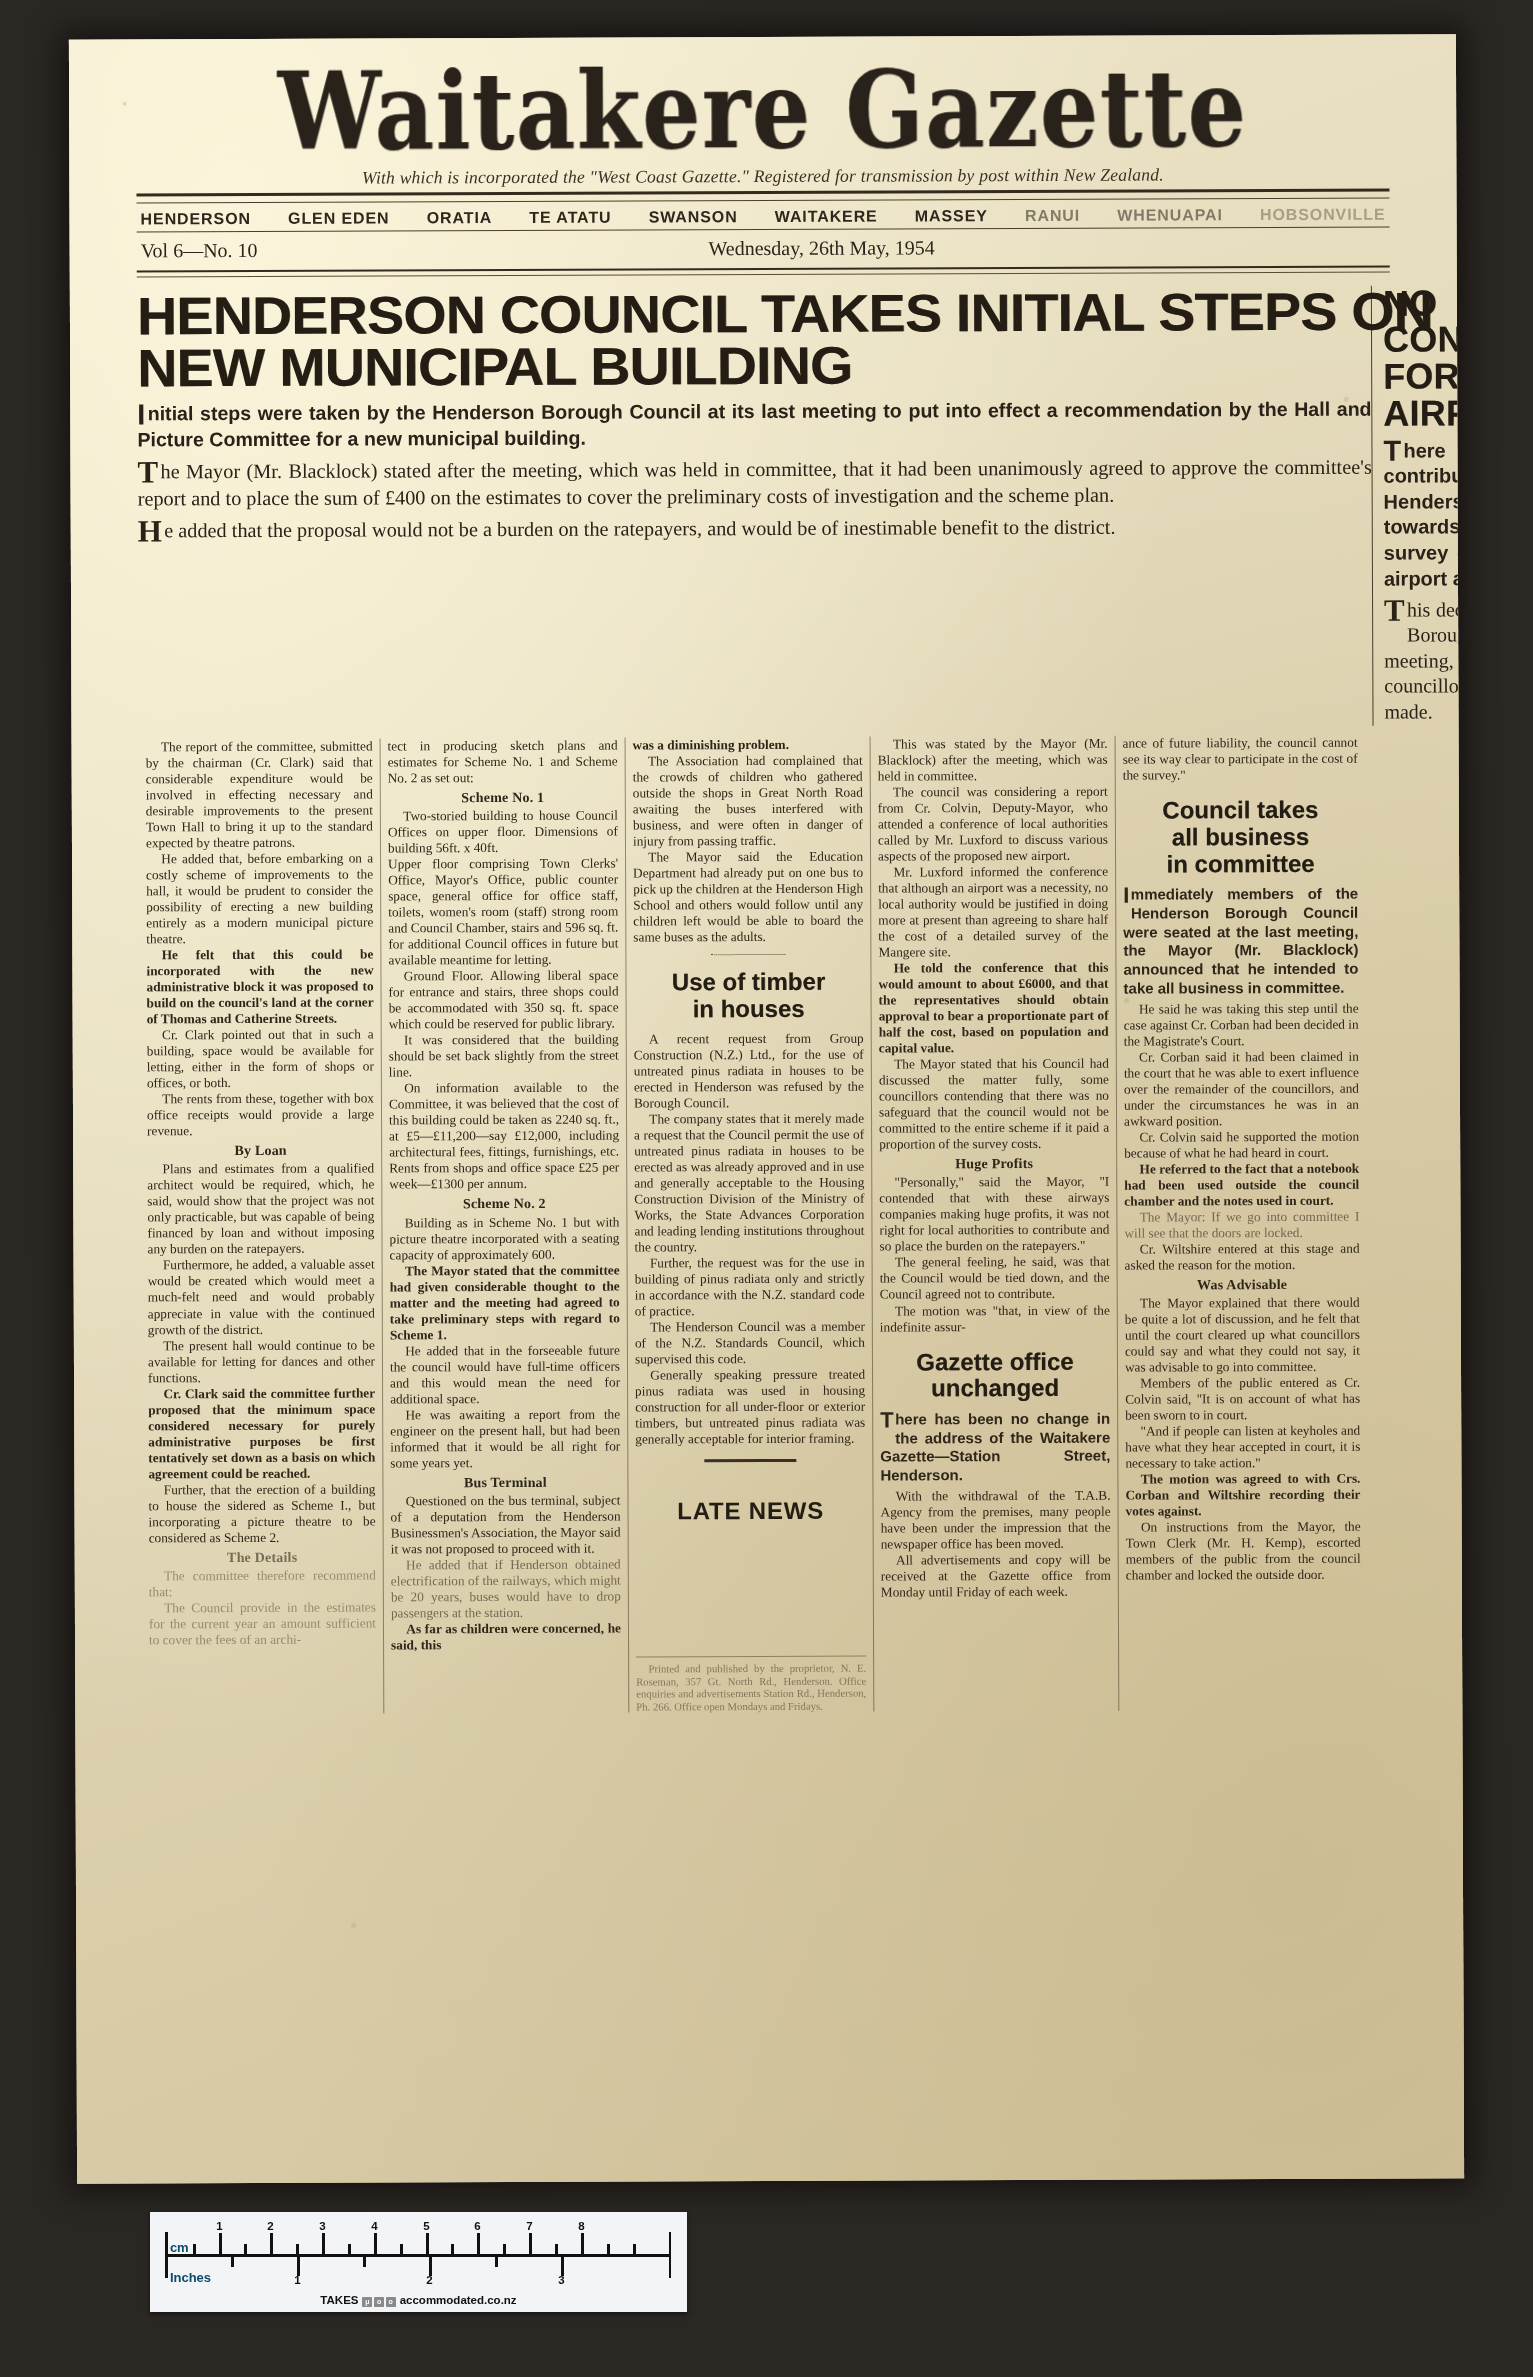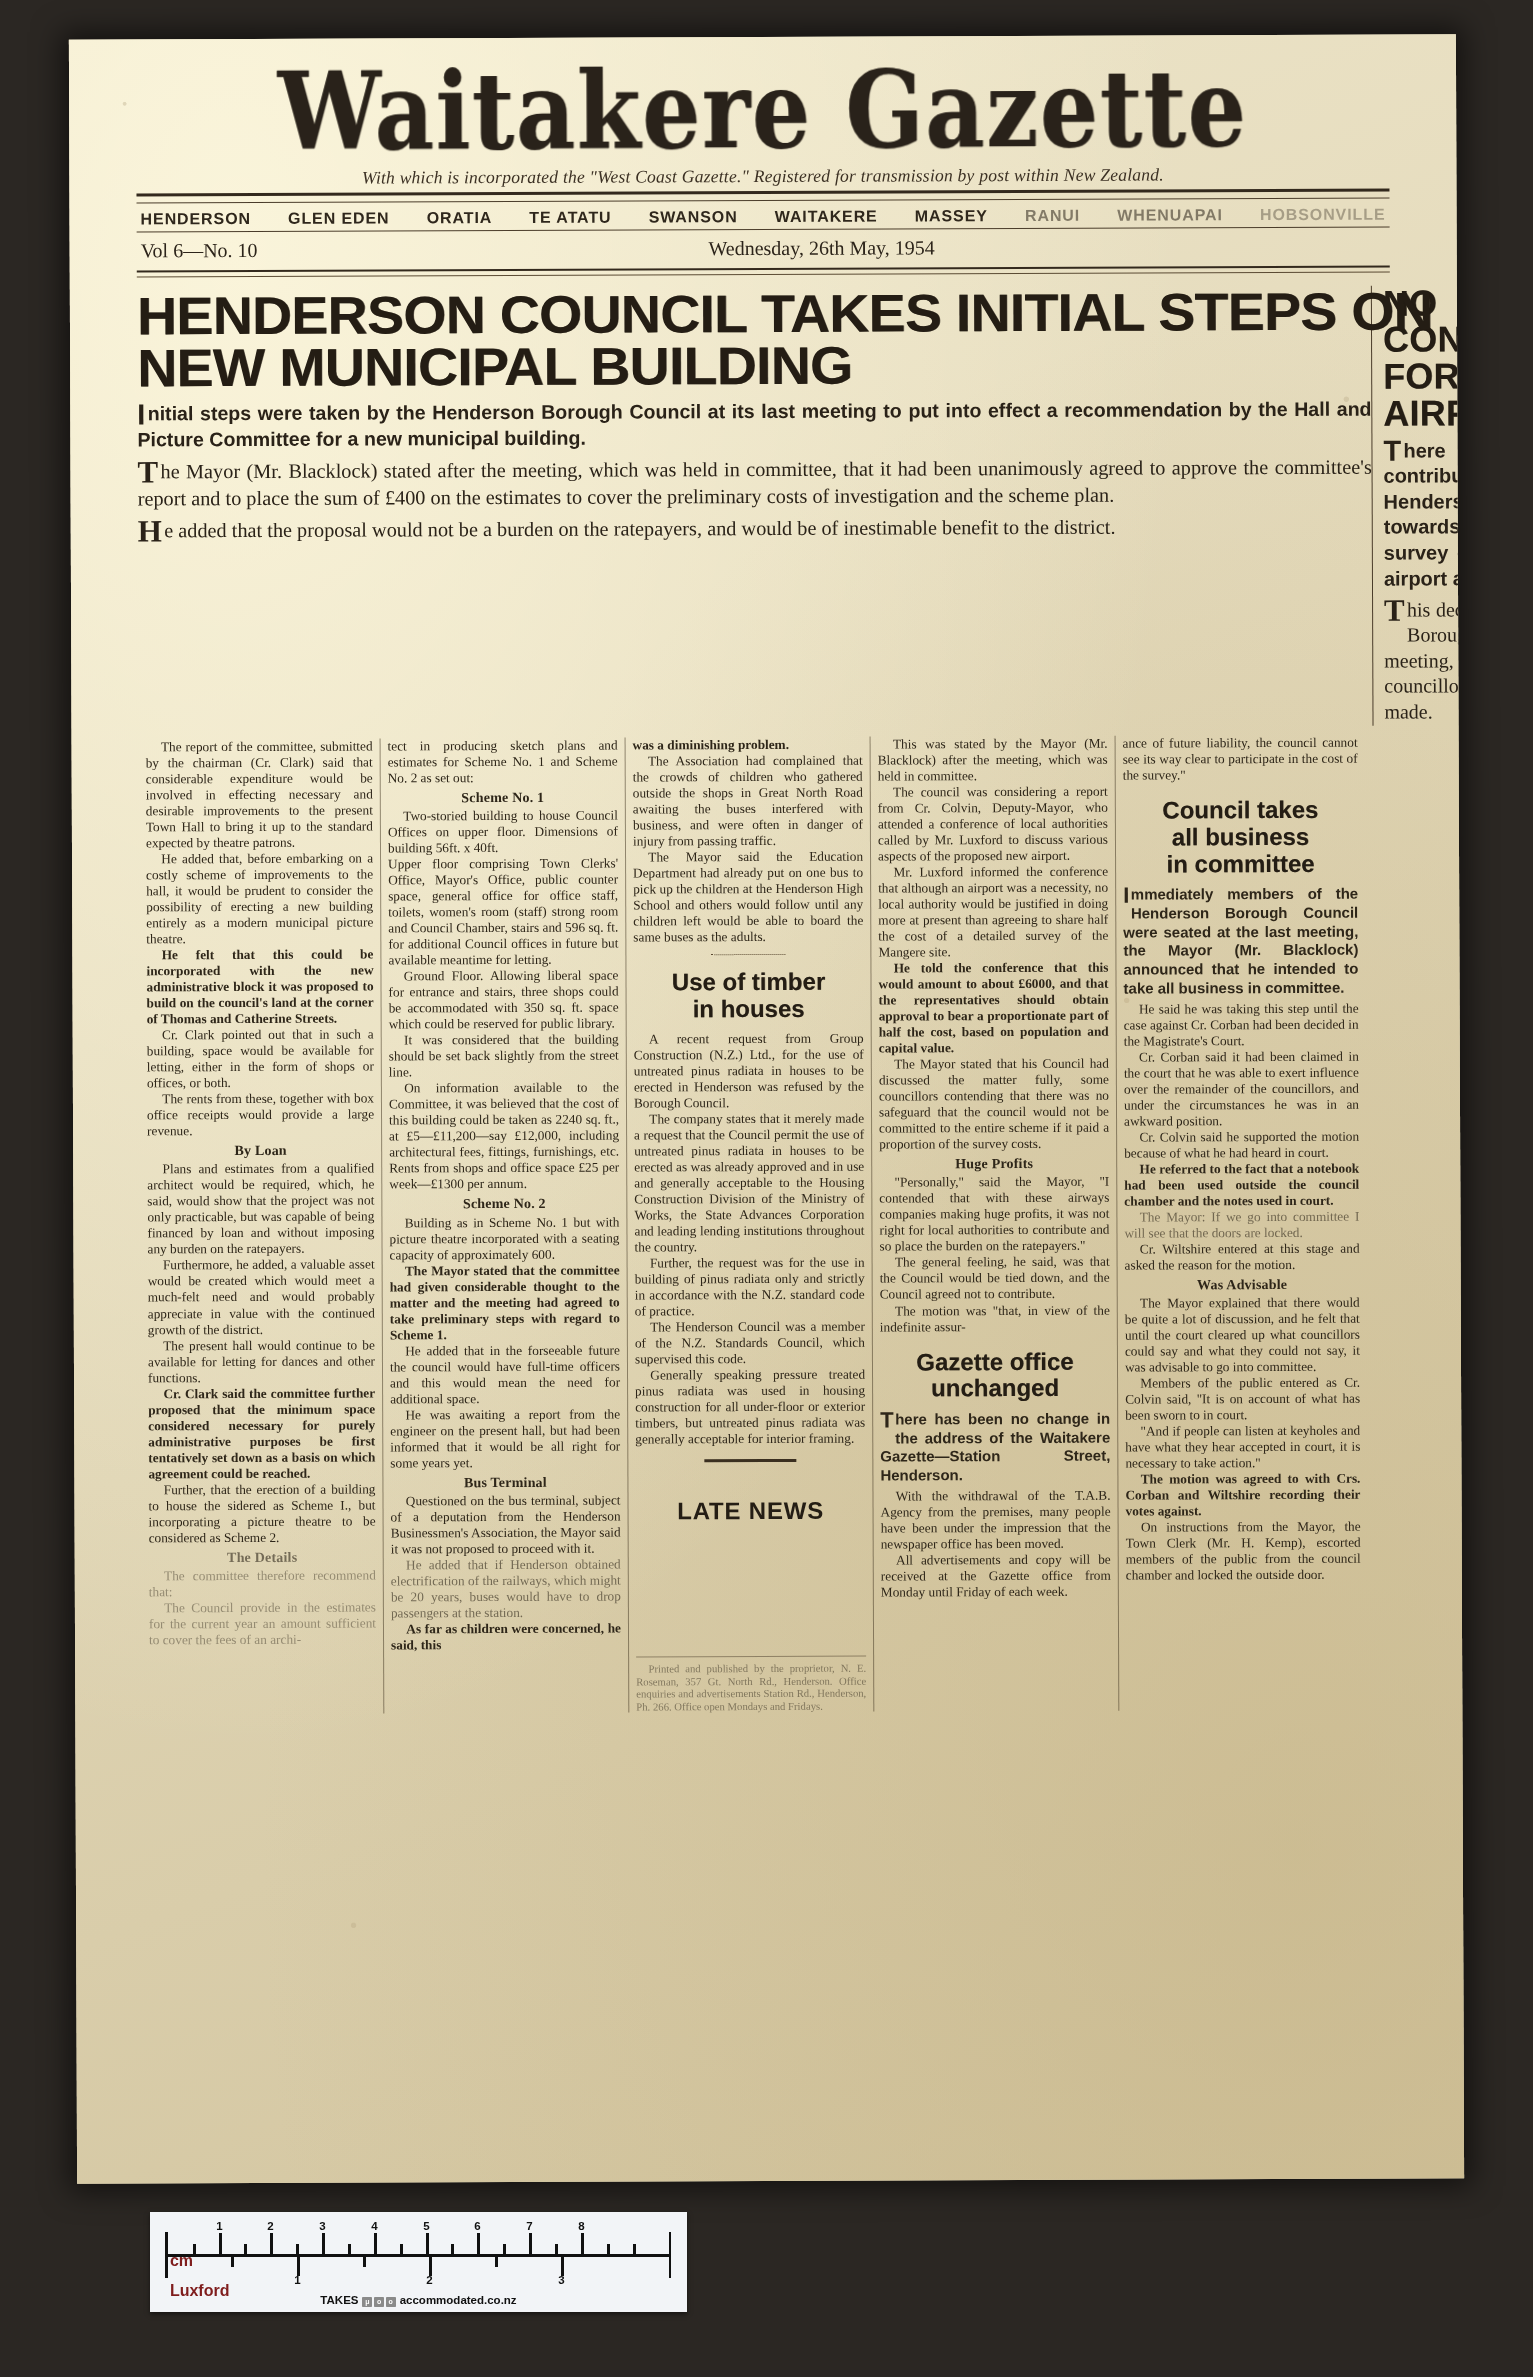--- a/index.html
+++ b/index.html
@@ -183,21 +183,21 @@
   #ruler{
     position:absolute;left:150px;top:2212px;
     width:537px;height:100px;background:#f2f4f7;
     box-shadow:0 1.5px 4.6px rgba(0,0,0,.5);
   }
   #ruler .scale{position:absolute;left:15.3px;top:18.4px;width:506px;height:48px;}
   #ruler .baseline{position:absolute;left:0;top:24px;width:100%;height:2.3px;background:#111;}
   #ruler .endcap{position:absolute;top:1.5px;width:2.3px;height:46px;background:#111;}
   #ruler .tick{position:absolute;width:2.3px;background:#111;}
   #ruler .tnum{position:absolute;font-family:"Liberation Sans",sans-serif;font-size:11.5px;font-weight:bold;color:#111;}
-  #ruler .lbl{position:absolute;font-family:"Liberation Sans",sans-serif;font-size:16px;font-weight:bold;color:#7f1d1d;margin-top:12px;}
+  #ruler .lbl{position:absolute;font-family:"Liberation Sans",sans-serif;font-size:13px;font-weight:bold;color:#0c4a6e;}
   #ruler .brand{
     position:absolute;left:0;right:0;bottom:5.4px;text-align:center;
     font-family:"Liberation Sans",sans-serif;font-size:11.5px;font-weight:bold;color:#111;
   }
   #ruler .brand .sq{
     display:inline-block;width:10px;height:10px;background:#8a8a8a;color:#fff;
     font-size:7px;line-height:10px;text-align:center;margin:0 0.8px;vertical-align:0.8px;border-radius:0.8px;
   }
   #ruler .brand .url{font-weight:bold;}
 </style>
@@ -407,21 +407,21 @@
     <div class="tick" style="left:396px;top:26px;height:20px;"></div>
     <div class="tick" style="left:66px;top:26px;height:10.7px;"></div>
     <div class="tick" style="left:198px;top:26px;height:10.7px;"></div>
     <div class="tick" style="left:330px;top:26px;height:10.7px;"></div>
 
     <div class="tnum" style="left:129px;top:44px;">1</div>
     <div class="tnum" style="left:261px;top:44px;">2</div>
     <div class="tnum" style="left:393px;top:44px;">3</div>
 
     <div class="lbl" style="left:4.6px;top:9.2px;">cm</div>
-    <div class="lbl" style="left:4.6px;top:40px;">Luxford</div>
+    <div class="lbl" style="left:4.6px;top:40px;">Inches</div>
   </div>
   <div class="brand">
     <span>TAKES</span>
     <span class="sq">μ</span><span class="sq">o</span><span class="sq">o</span>
     <span class="url">accommodated.co.nz</span>
   </div>
 </div>
 
 
 </body></html>

